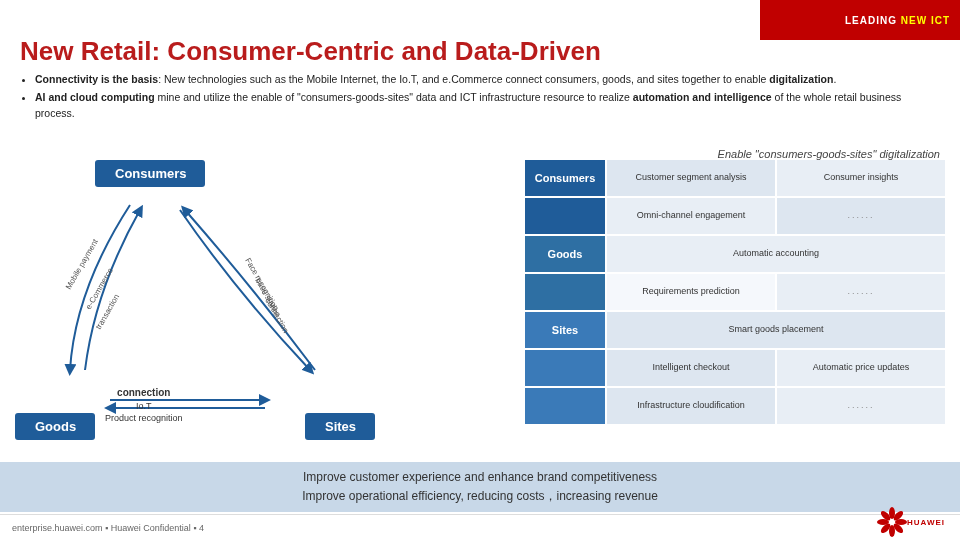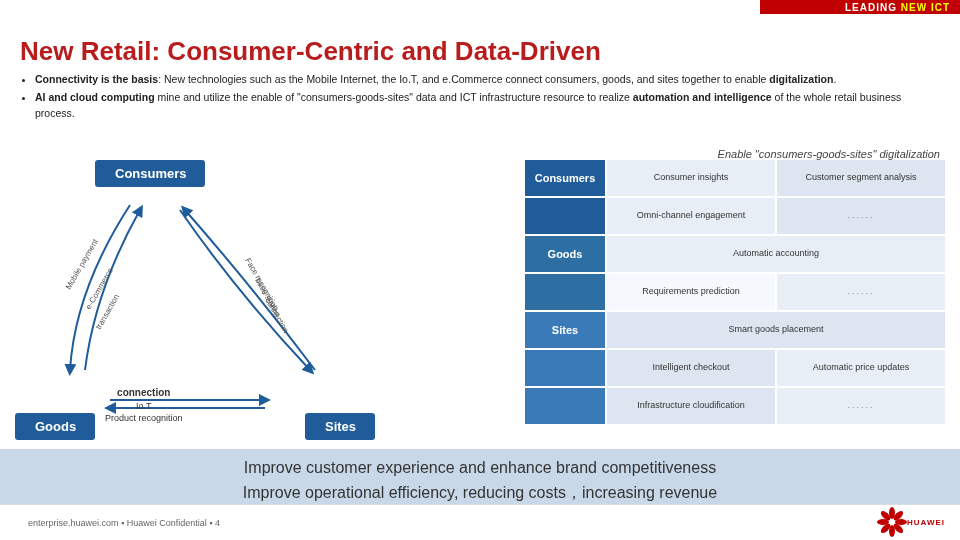--- a/index.html
+++ b/index.html
@@ -10,21 +10,21 @@
       font-family: Arial, sans-serif;
       overflow: hidden;
       position: relative;
     }
 
     
     .top-bar {
       position: absolute;
       top: 0; right: 0;
       width: 200px;
-      height: 14px;
+      height: 40px;
       background: #c00000;
       display: flex;
       align-items: center;
       justify-content: flex-end;
       padding-right: 10px;
     }
     .top-bar-text {
       color: #fff;
       font-size: 10px;
       font-weight: bold;
@@ -204,36 +204,36 @@
 
     
     .bottom-banner {
       position: absolute;
       bottom: 28px;
       left: 0;
       right: 0;
       background: #c8d8e8;
       padding: 6px 20px;
       text-align: center;
-      font-size: 16px;
+      font-size: 12px;
       color: #333;
       line-height: 1.6;
     }
 
     
     .footer {
       position: absolute;
       bottom: 0;
       left: 0;
       right: 0;
-      height: 36px;
+      height: 26px;
       background: #fff;
       display: flex;
       align-items: center;
-      padding: 0 28px;
+      padding: 0 12px;
       font-size: 9px;
       color: #666;
       border-top: 1px solid #ddd;
     }
 
     
     .huawei-logo {
       position: absolute;
       bottom: 3px;
       right: 15px;
@@ -322,22 +322,22 @@
     <span>Sites</span>
   </div>
 </div>
 
 <div class="right-grid">
 
   <div class="grid-row">
     <div class="grid-label" style="background:#1f5c99;">
       <span>Consumers</span>
     </div>
+    <div class="grid-cell light">Customer segment analysis</div>
     <div class="grid-cell">Consumer insights</div>
-    <div class="grid-cell light">Customer segment analysis</div>
   </div>
   <div class="grid-row">
     <div class="grid-label" style="background:#1f5c99;"></div>
     <div class="grid-cell">Omni-channel engagement</div>
     <div class="grid-cell light">
         <span class="dots">......</span>
       </div>
   </div>
 
   <div class="grid-row" style="margin-top:2px;">

